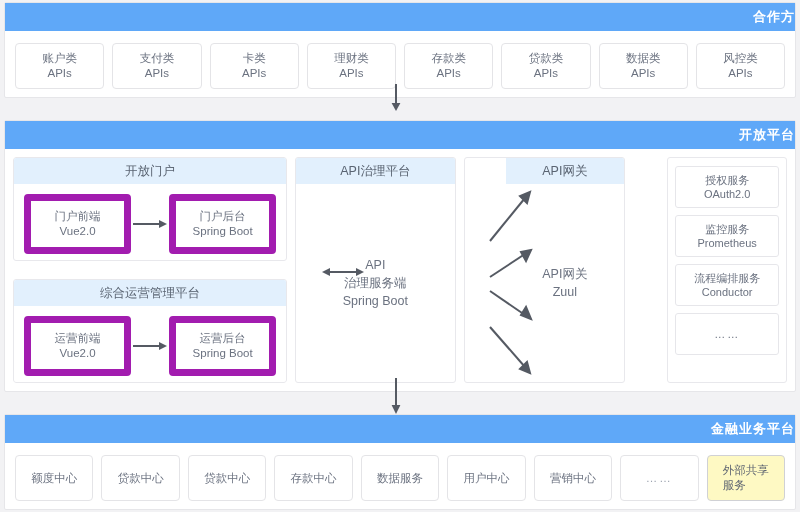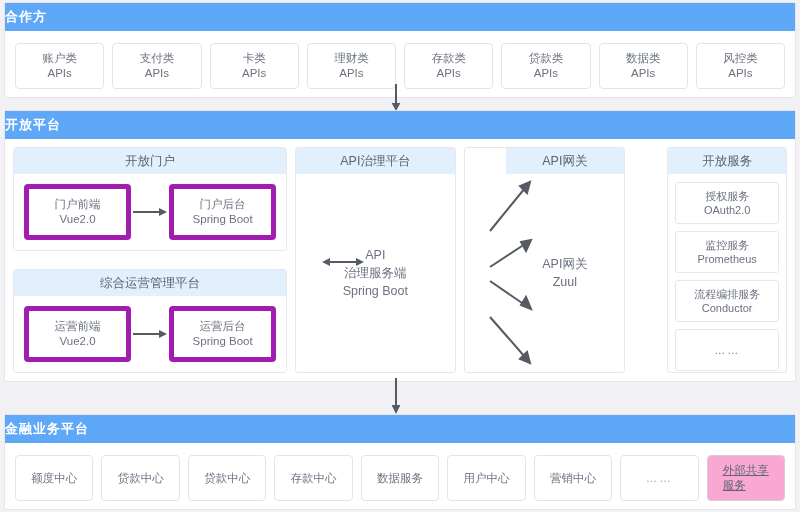--- a/index.html
+++ b/index.html
@@ -30,21 +30,21 @@
     border: 1px solid #e6e6e9;
     box-sizing: border-box;
     border-radius: 2px;
   }
   .band {
     background: #5fa8f8;
     color: #ffffff;
     font-size: 13px;
     line-height: 28px;
     height: 28px;
-    text-align: left;
+    text-align: right;
     font-weight: bold;
     letter-spacing: 1px;
   }
 
   
   #sec-partners { top: 2px; height: 96px; }
   .api-row {
     display: flex;
     justify-content: space-between;
     padding: 12px 10px 12px 10px;
@@ -61,21 +61,21 @@
     flex-direction: column;
     align-items: center;
     justify-content: center;
     font-size: 11.5px;
     line-height: 15px;
     color: #6b7280;
     white-space: nowrap;
   }
 
   
-  #sec-platform { top: 110px; height: 272px; }
+  #sec-platform { top: 120px; height: 272px; }
   .platform-body {
     display: flex;
     padding: 8px 8px 10px 8px;
     box-sizing: border-box;
     height: 244px;
     gap: 8px;
     position: relative;
   }
   .col {
     border: 1px solid #e8e8ec;
@@ -122,21 +122,21 @@
   .pair {
     display: flex;
     align-items: center;
     justify-content: center;
     width: 100%;
     gap: 0px;
   }
   .node {
     width: 108px;
     height: 46px;
-    border: 5px solid #a21caf;
+    border: 7px solid #a21caf;
     border-radius: 4px;
     background: #fff;
     display: flex;
     flex-direction: column;
     align-items: center;
     justify-content: center;
     font-size: 11.5px;
     line-height: 15px;
     color: #6b7280;
     white-space: nowrap;
@@ -220,24 +220,23 @@
     display: flex;
     flex-direction: column;
     align-items: center;
     justify-content: center;
     font-size: 11.5px;
     line-height: 15px;
     color: #6b7280;
     white-space: nowrap;
   }
   .center-box.shared {
-    background: #f9a8d4;
+    background: #fef9c3;
     border-color: #d0d1d5;
     color: #5f6672;
-    text-decoration: underline;
   }
   .center-box .dots { letter-spacing: 2px; color: #9ca3af; }
 
   
   .vconn {
     position: absolute;
     width: 14px;
     pointer-events: none;
   }
   #conn-top    { left: 389px; top: 84px;  height: 28px; }
@@ -355,21 +354,20 @@
         <div class="panel-head">API网关</div>
         <div class="panel-body">
           <div class="center-text">
             <div>API网关</div>
             <div>Zuul</div>
           </div>
         </div>
       </div>
 
       <div class="col col-svc">
-        <div class="panel-head">开放服务</div>
         <div class="svc-list">
           <div class="svc-box">
             <span>授权服务</span>
             <span>OAuth2.0</span>
           </div>
           <div class="svc-box">
             <span>监控服务</span>
             <span>Prometheus</span>
           </div>
           <div class="svc-box">

